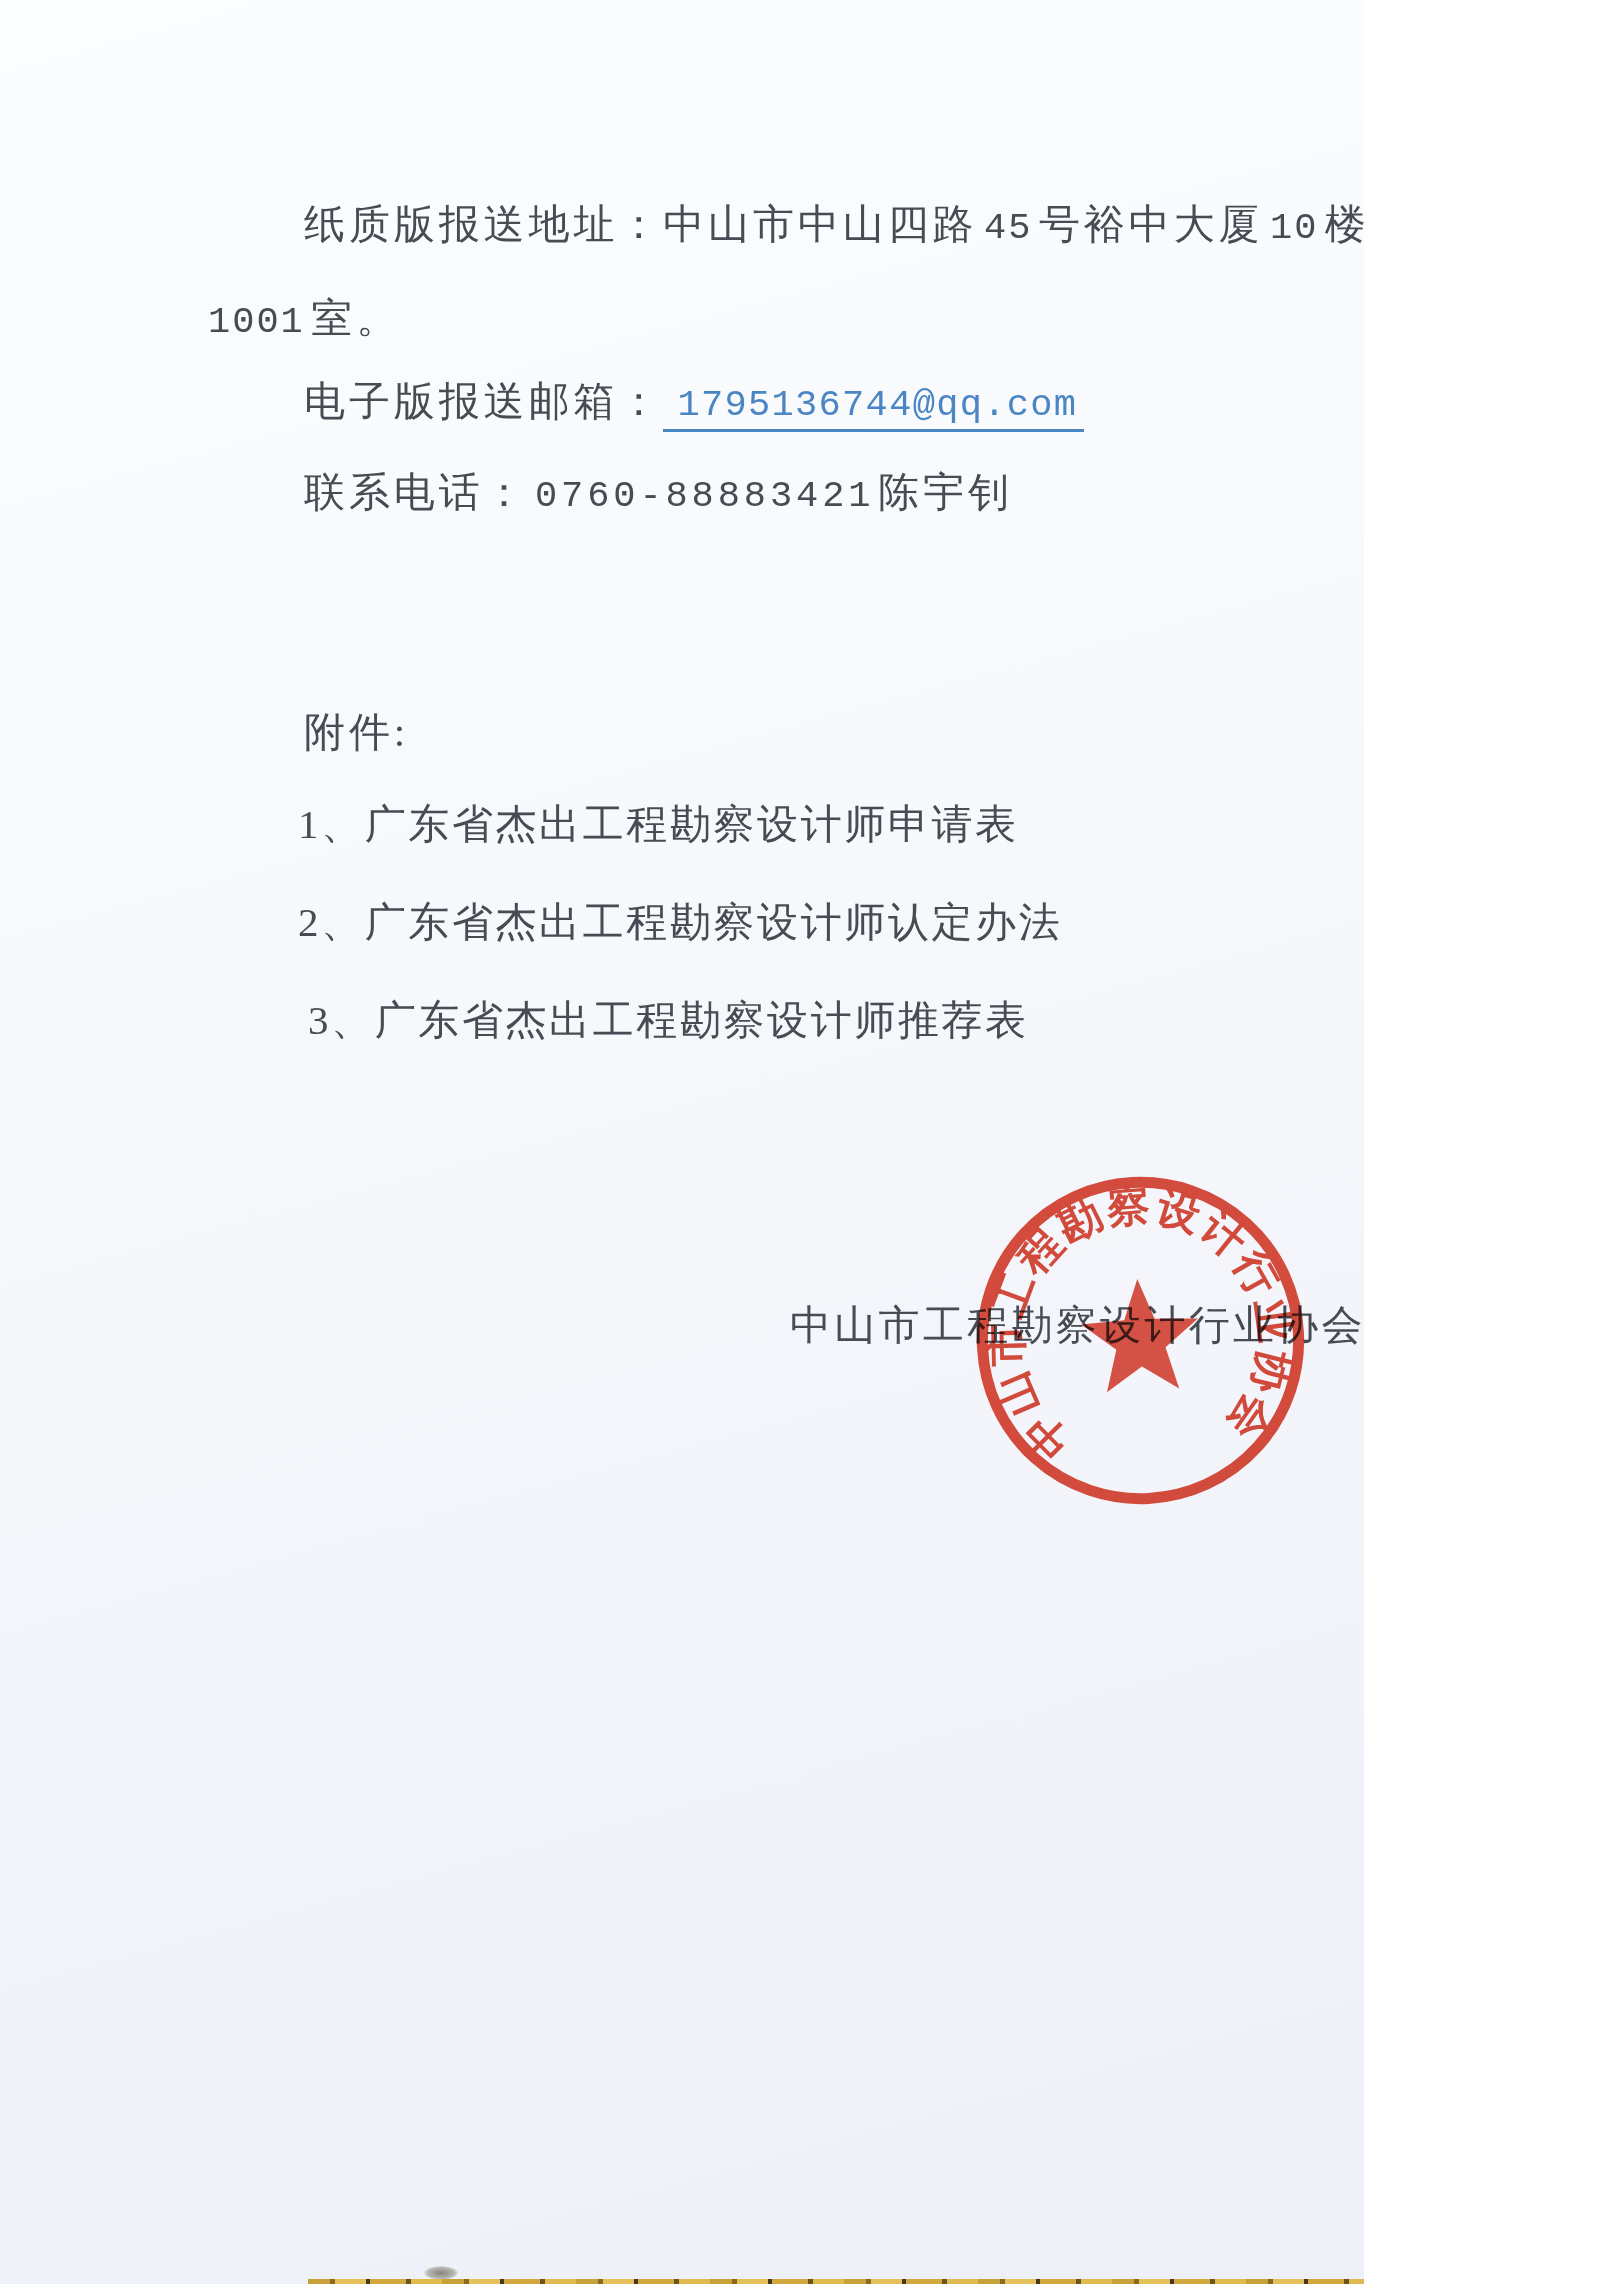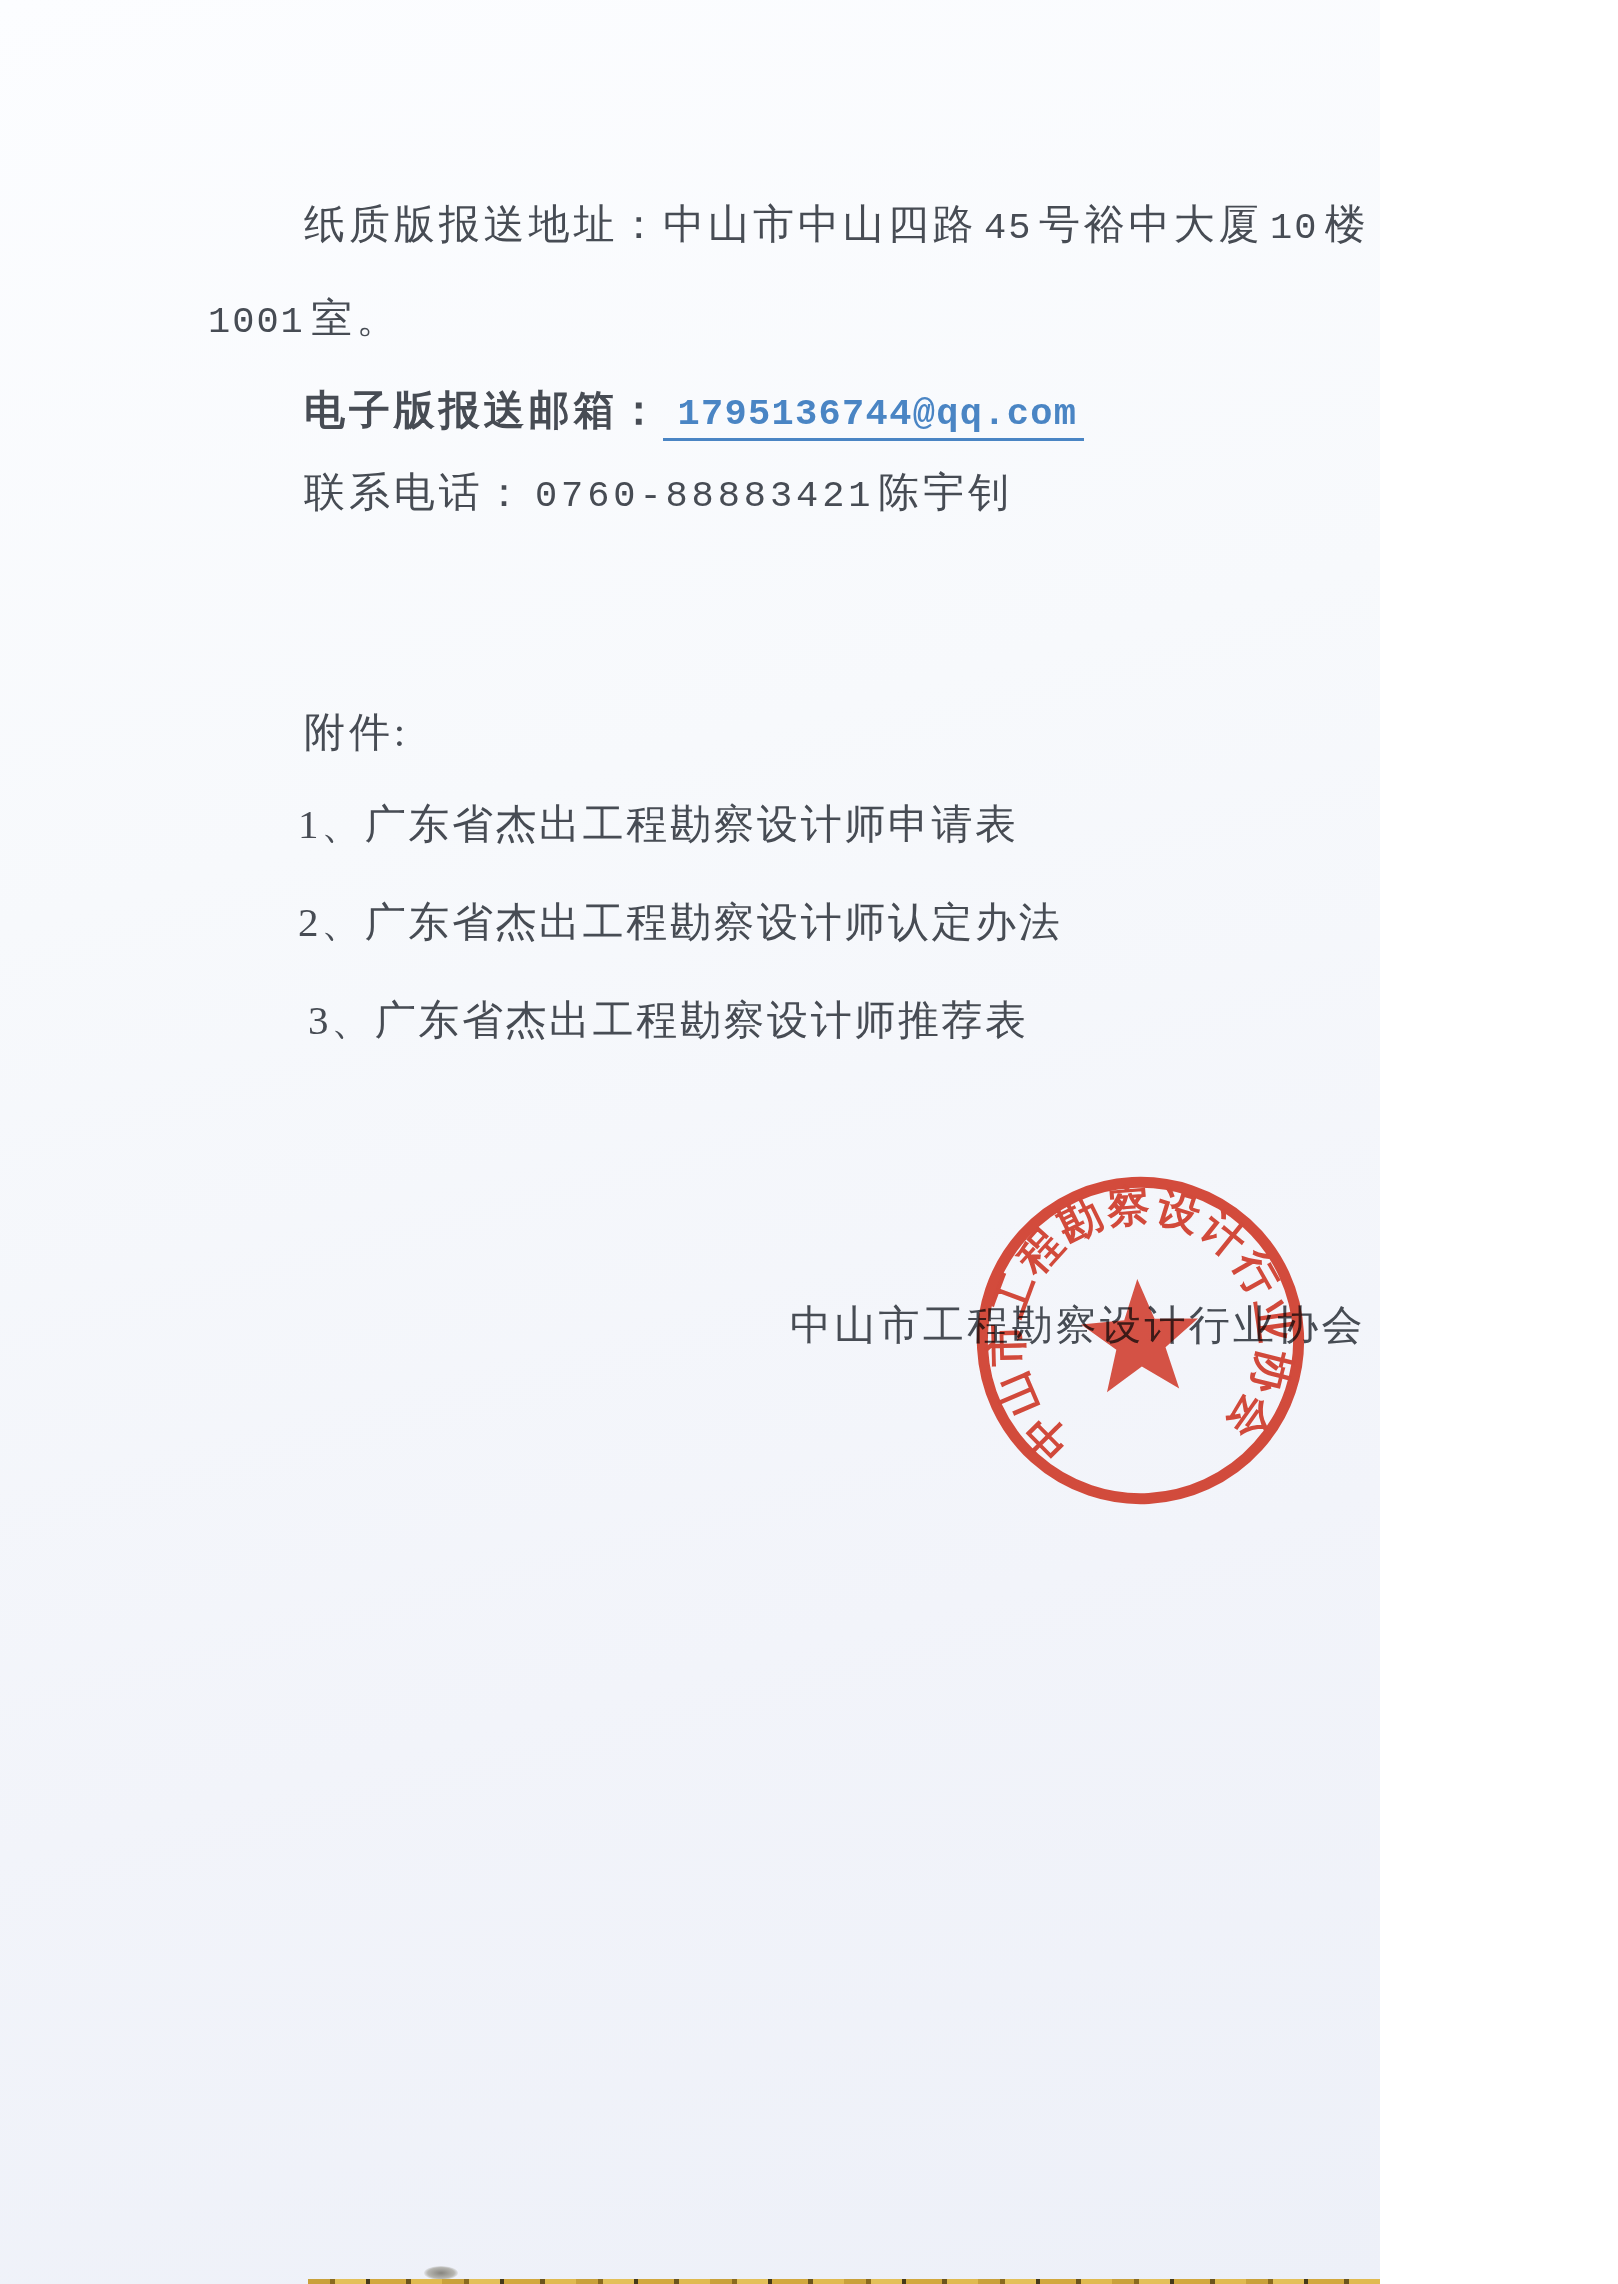--- a/index.html
+++ b/index.html
@@ -4,40 +4,39 @@
 <style>
   html,body{margin:0;padding:0;}
   .page{
     position:relative;
     width:1364px;
     height:2284px;
     overflow:hidden;
     background:linear-gradient(165deg,#fcfdff 0%,#f7f9fc 35%,#f2f4fa 70%,#edf0f8 100%);
     font-family:"Liberation Serif","DejaVu Serif",serif;
     color:#474c54;
-    padding-left:16px;
   }
   .line{
     position:absolute;
     white-space:nowrap;
     line-height:1;
     font-size:41px;
     letter-spacing:3.9px;
     color:#474c54;
   }
   .num{
     font-family:"Liberation Mono","DejaVu Sans Mono",monospace;
     font-size:37px;
     letter-spacing:2px;
     margin:0 6.5px;
   }
   .line-room{left:208px;top:298px;}
   .line-room .num{margin-left:0;text-align:center;}
   .line-address{left:304px;top:204px;}
-  .line-email{left:304px;top:390px;font-weight:bold;}
+  .line-email{left:304px;top:381px;}
   .email-link{
     font-family:"Liberation Mono","DejaVu Sans Mono",monospace;
     font-size:37px;
     letter-spacing:1.3px;
     color:#4a85c4;
     border-bottom:3.3px solid #4a85c4;
     padding:0 6.5px 2.6px 14.4px;
     text-decoration:none;
     cursor:pointer;
   }

